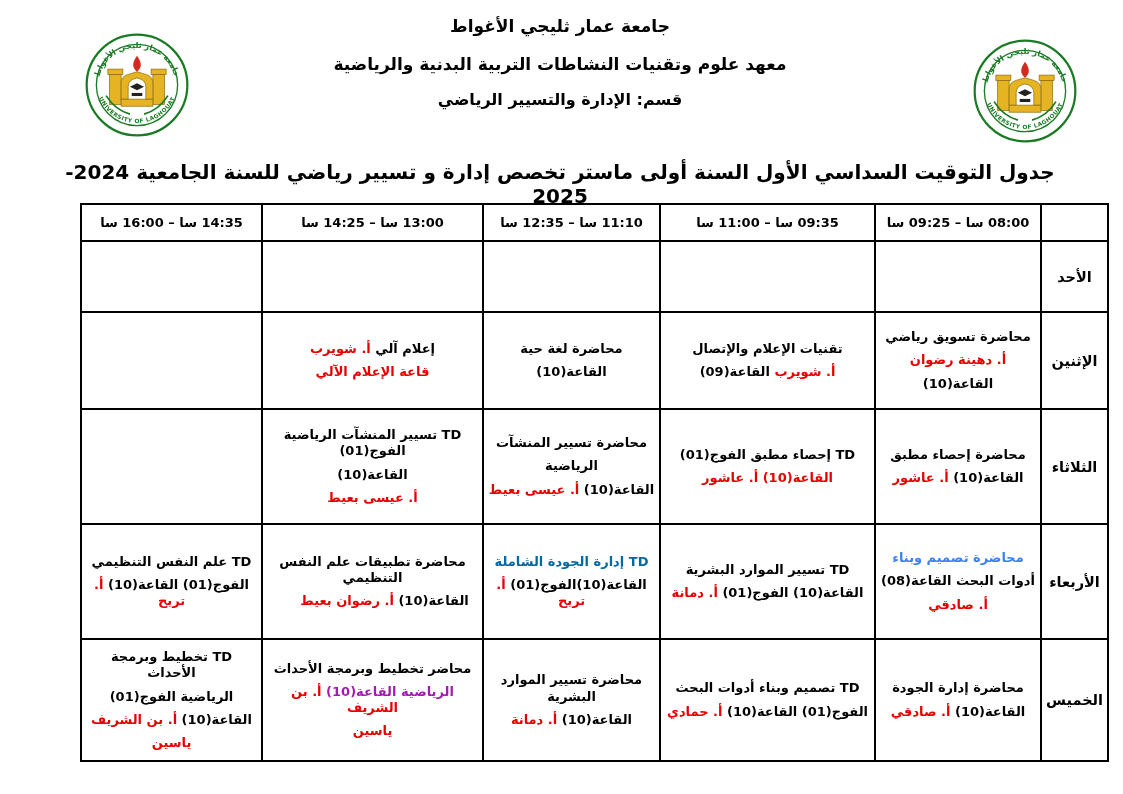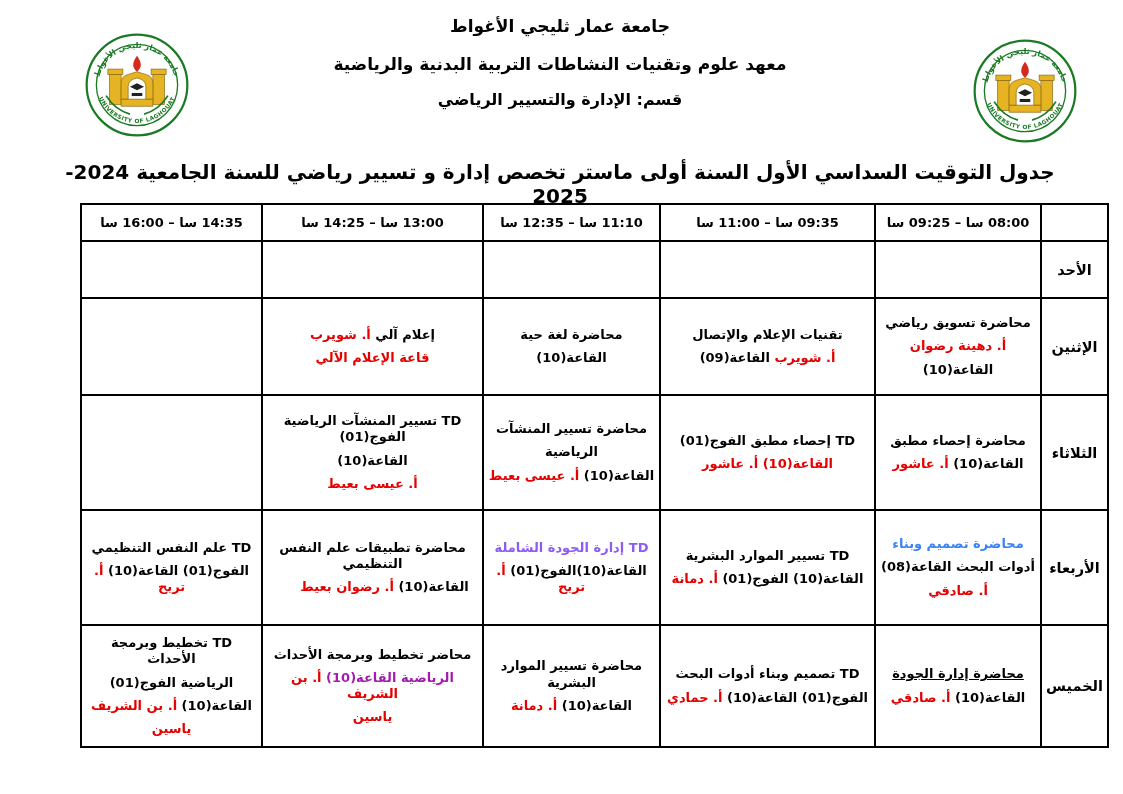--- a/index.html
+++ b/index.html
@@ -22,21 +22,21 @@
   table.timetable{
     position:absolute;top:203px;left:80px;border-collapse:collapse;
     table-layout:fixed;direction:rtl;
   }
   table.timetable td{
     border:2.5px solid #000;text-align:center;vertical-align:middle;
     font-weight:bold;color:#000;padding:2px 4px;overflow:hidden;
   }
   tr.head-row{height:37px;}
   tr.head-row td{font-size:13px;}
-  tr.r0{height:57px;}
+  tr.r0{height:71px;}
   tr.r1{height:97px;}
   tr.r2{height:115px;}
   tr.r3{height:115px;}
   tr.r4{height:117px;}
   td.day-name{font-size:14.5px;}
   td.slot{font-size:13px;line-height:1.25;}
   td.slot .line{margin:7px 0;}
 </style>
 </head>
 <body>
@@ -164,36 +164,36 @@
           <td class="slot">
             <div class="line"><span style="color: #3b82f6; margin-top: 44px;">محاضرة تصميم وبناء</span></div>
             <div class="line"><span style="color: rgb(0, 0, 0);">أدوات البحث القاعة(08)</span></div>
             <div class="line"><span style="color: rgb(230, 0, 0);">أ. صادقي</span></div>
           </td>
           <td class="slot">
             <div class="line"><span style="color: rgb(0, 0, 0);">TD   تسيير الموارد البشرية</span></div>
             <div class="line"><span style="color: rgb(0, 0, 0);">القاعة(10) الفوج(01)  </span><span style="color: rgb(230, 0, 0);">أ. دمانة</span></div>
           </td>
           <td class="slot">
-            <div class="line"><span style="color: #8b5cf6;">TD إدارة الجودة الشاملة</span></div>
+            <div class="line"><span style="color: #0369a1;">TD إدارة الجودة الشاملة</span></div>
             <div class="line"><span style="color: rgb(0, 0, 0);">القاعة(10)الفوج(01) </span><span style="color: rgb(230, 0, 0);">أ. تربح</span></div>
           </td>
           <td class="slot">
             <div class="line"><span style="color: rgb(0, 0, 0);">محاضرة تطبيقات علم النفس التنظيمي</span></div>
             <div class="line"><span style="color: rgb(0, 0, 0);">القاعة(10) </span><span style="color: rgb(230, 0, 0); margin-left: 24px;">أ. رضوان بعيط</span></div>
           </td>
           <td class="slot">
             <div class="line"><span style="color: rgb(0, 0, 0);">TD علم النفس التنظيمي</span></div>
             <div class="line"><span style="color: rgb(0, 0, 0);">الفوج(01) القاعة(10) </span><span style="color: rgb(230, 0, 0);">أ. تربح</span></div>
           </td>
         </tr>
         <tr class="r4">
           <td class="day-name">الخميس</td>
           <td class="slot">
-            <div class="line"><span style="color: rgb(0, 0, 0); text-decoration: underline;">محاضرة إدارة الجودة</span></div>
+            <div class="line"><span style="color: rgb(0, 0, 0);">محاضرة إدارة الجودة</span></div>
             <div class="line"><span style="color: rgb(0, 0, 0);">القاعة(10) </span><span style="color: rgb(230, 0, 0);">أ. صادقي</span></div>
           </td>
           <td class="slot">
             <div class="line"><span style="color: rgb(0, 0, 0);">TD تصميم وبناء أدوات البحث</span></div>
             <div class="line"><span style="color: rgb(0, 0, 0);">الفوج(01) القاعة(10) </span><span style="color: rgb(230, 0, 0);">أ. حمادي</span></div>
           </td>
           <td class="slot">
             <div class="line"><span style="color: rgb(0, 0, 0);">محاضرة تسيير الموارد البشرية</span></div>
             <div class="line"><span style="color: rgb(0, 0, 0);">القاعة(10) </span><span style="color: rgb(230, 0, 0);">أ. دمانة</span></div>
           </td>

